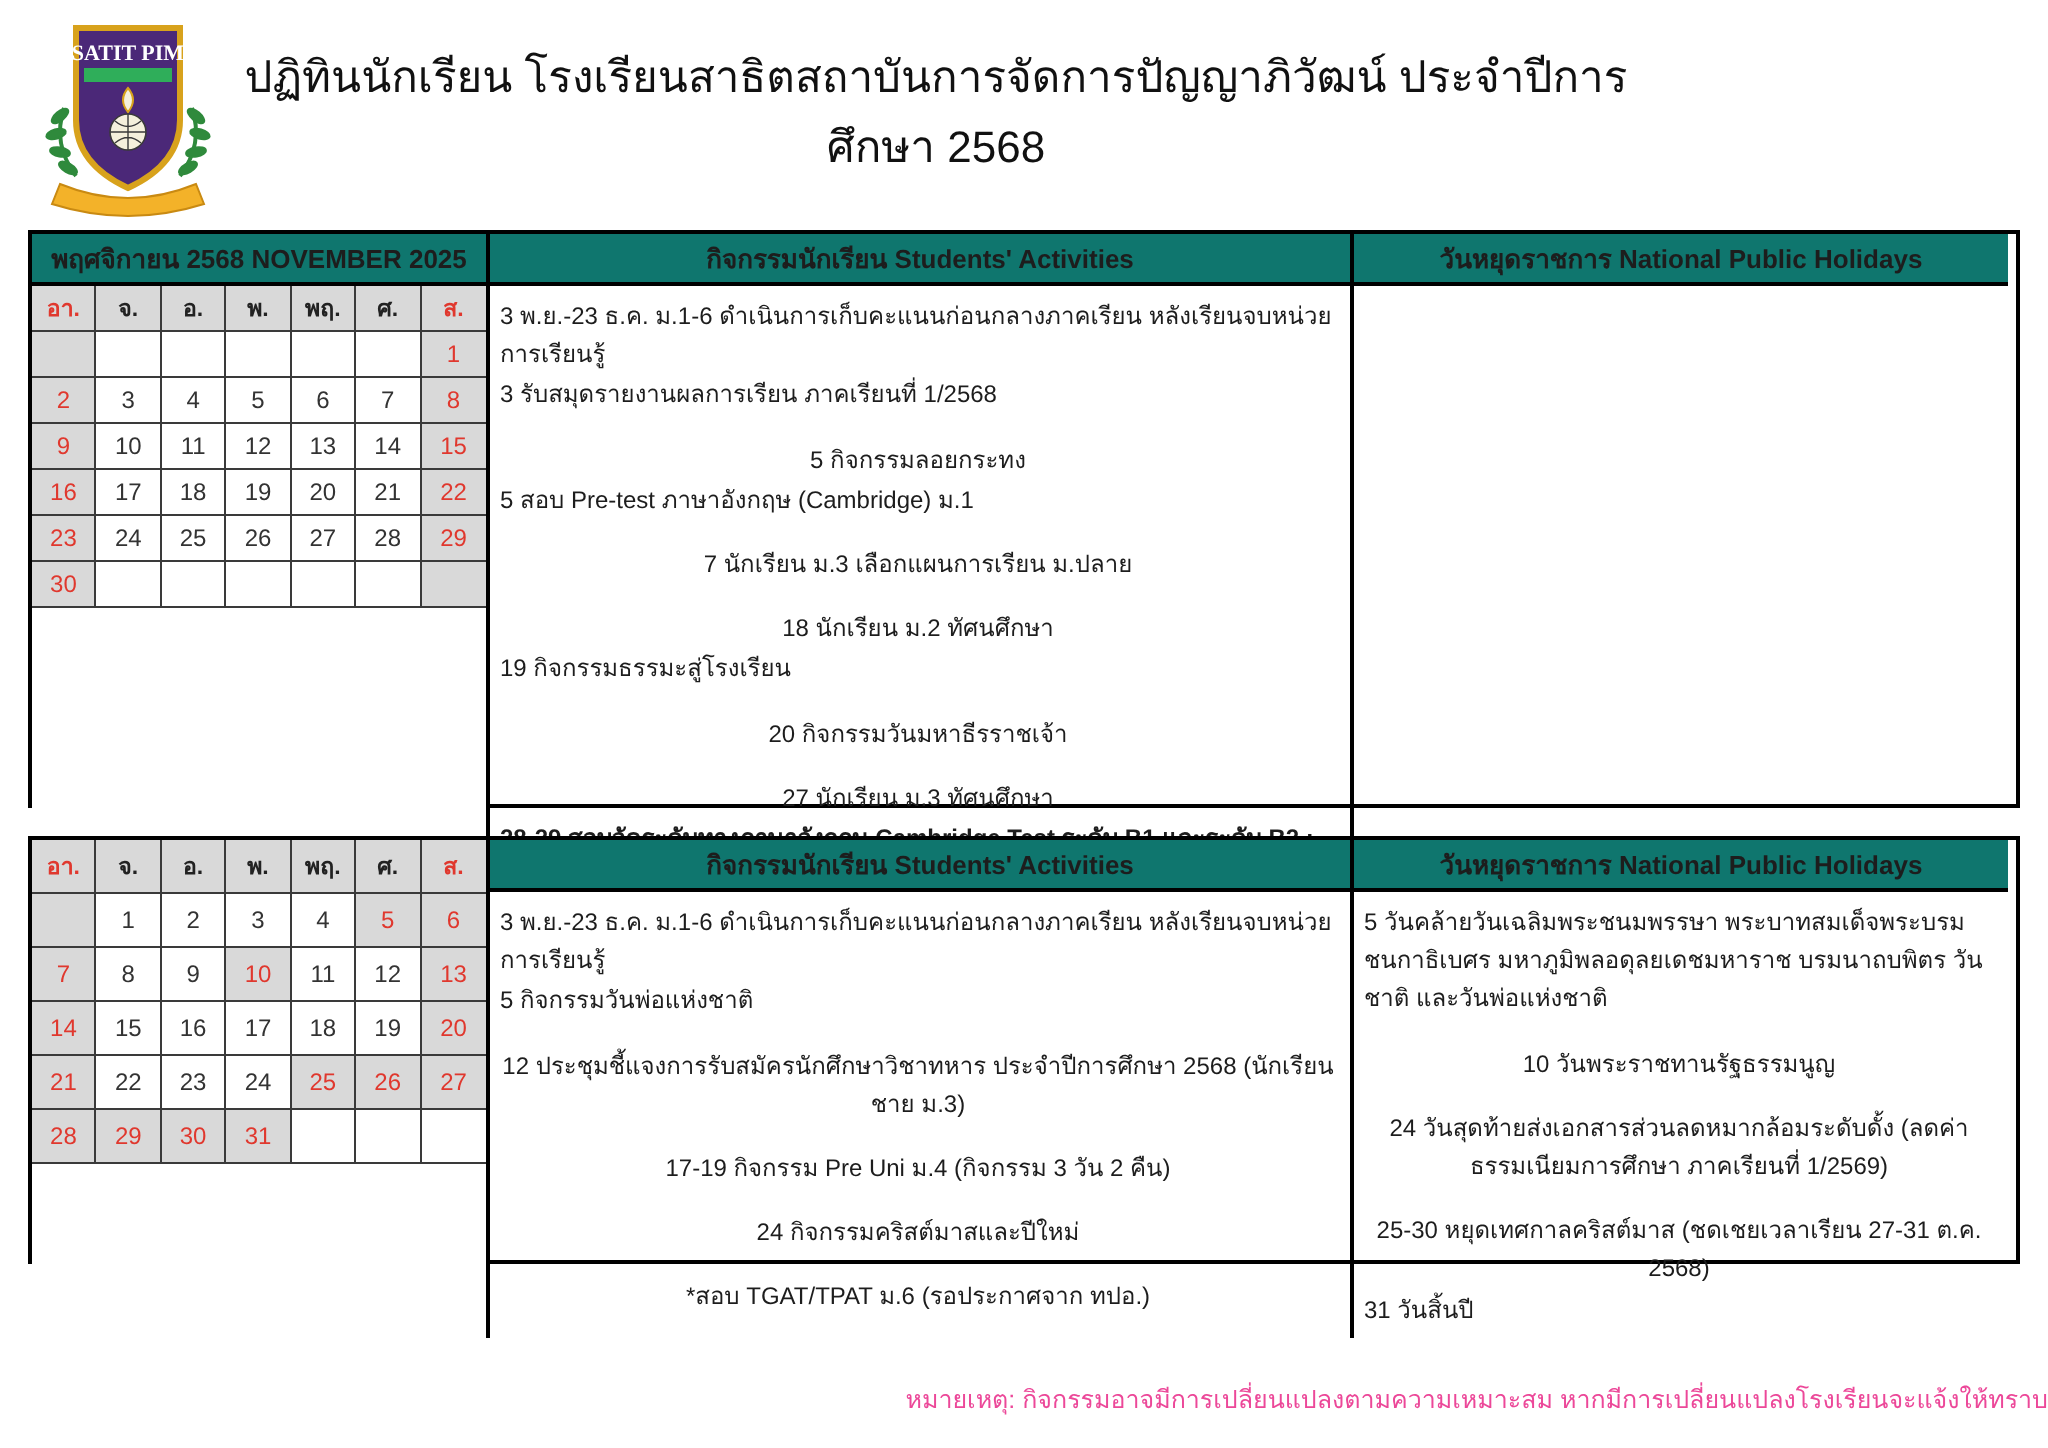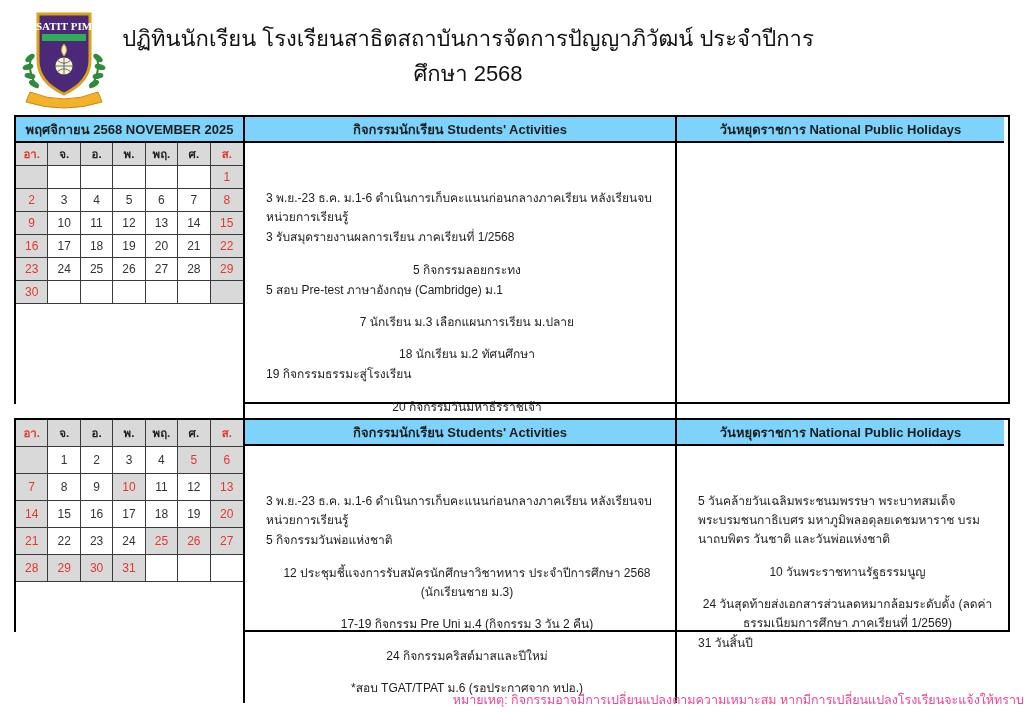--- a/index.html
+++ b/index.html
@@ -12,36 +12,36 @@
   .page-title{position:absolute;left:120px;right:40px;top:0;height:112px;
               display:flex;align-items:center;justify-content:center;
               font-size:22px;font-weight:normal;color:#111;margin:0;text-align:center;}
 
   
   .month-table{position:absolute;left:14px;width:992px;background:#fff;
                border:2px solid #000;display:grid;grid-template-columns:227px 432px 329px;}
   .month-table .col{display:flex;flex-direction:column;min-width:0;}
   .month-table .col + .col{border-left:2px solid #000;}
   .col-header{height:24px;flex:0 0 24px;display:flex;align-items:center;justify-content:center;
-              font-weight:bold;font-size:13px;border-bottom:2px solid #000;background:#7dd3fc;}
+              font-weight:bold;font-size:13px;border-bottom:2px solid #000;background:#0f766e;}
 
   .cal-grid{display:grid;grid-template-columns:repeat(7,1fr);}
   .cal-cell{display:flex;align-items:center;justify-content:center;
             border-right:1px solid #3a3a3a;border-bottom:1px solid #3a3a3a;
             font-size:12px;background:#fff;color:#333;}
   .cal-cell:nth-child(7n){border-right:none;}
   .cal-head{background:#d9d9d9;font-weight:bold;font-size:11.5px;color:#222;}
   .cal-cell.hl{background:#d9d9d9;color:#e0382e;}
   .cal-cell.red{color:#e0382e;}
   .cal-nov .cal-cell{height:22px;}
   .cal-dec .cal-cell{height:26px;}
   .cal-filler{flex:1;background:#fff;}
 
-  .list{flex:1;padding:5px 7px 4px 21px;display:flex;flex-direction:column;
-        font-size:12px;line-height:1.6;margin-top:40px;}
+  .list{flex:1;padding:5px 7px 4px 5px;display:flex;flex-direction:column;
+        font-size:12px;line-height:1.6;}
   .list-item{margin-top:1px;}
   .list-item.gap{margin-top:13px;text-align:center;}
   .list-item.bold{font-weight:bold;}
 
   #table-november{top:115px;height:285px;}
   #table-december{top:418px;height:210px;}
 
   
   .footer-note{position:absolute;left:0;top:690px;width:1024px;text-align:right;
                font-size:12.5px;color:#ec4899;}
@@ -224,18 +224,19 @@
         <div class="list-item gap">*สอบ TGAT/TPAT ม.6  (รอประกาศจาก ทปอ.)</div>
       </div>
   </div>
   <div class="col">
     <div class="col-header">วันหยุดราชการ National Public Holidays</div>
     <div class="list">
 
     <div class="list-item">5 วันคล้ายวันเฉลิมพระชนมพรรษา พระบาทสมเด็จพระบรมชนกาธิเบศร มหาภูมิพลอดุลยเดชมหาราช บรมนาถบพิตร วันชาติ และวันพ่อแห่งชาติ</div>
         <div class="list-item gap">10 วันพระราชทานรัฐธรรมนูญ</div>
         <div class="list-item gap">24 วันสุดท้ายส่งเอกสารส่วนลดหมากล้อมระดับดั้ง (ลดค่าธรรมเนียมการศึกษา ภาคเรียนที่ 1/2569)</div>
+        <div class="list-item gap">25-30 หยุดเทศกาลคริสต์มาส (ชดเชยเวลาเรียน 27-31 ต.ค. 2568)</div>
         <div class="list-item">31 วันสิ้นปี</div>
       </div>
   </div>
 </section>
 
 <footer class="footer-note">หมายเหตุ: กิจกรรมอาจมีการเปลี่ยนแปลงตามความเหมาะสม หากมีการเปลี่ยนแปลงโรงเรียนจะแจ้งให้ทราบ</footer>
 
 </body></html>

